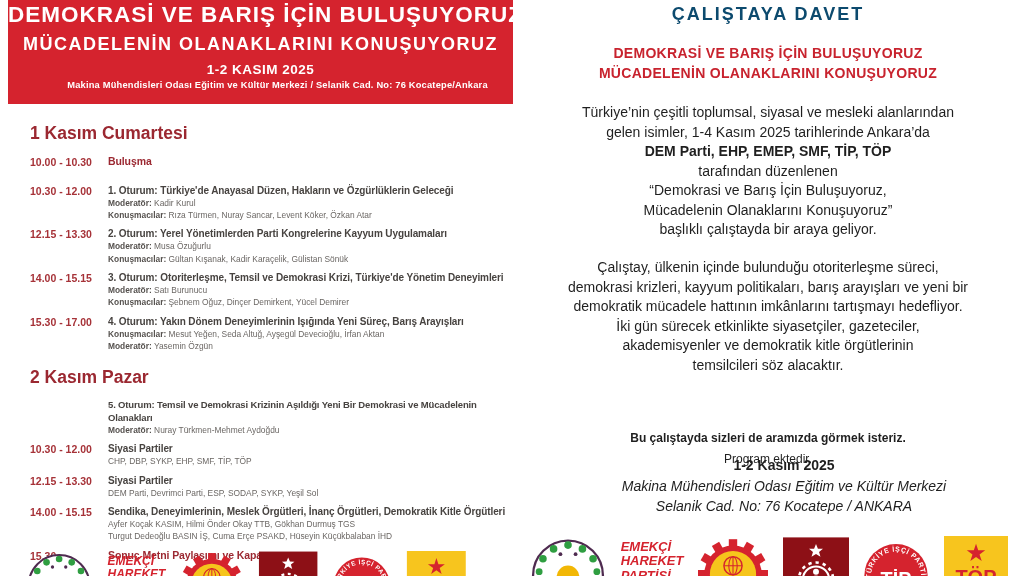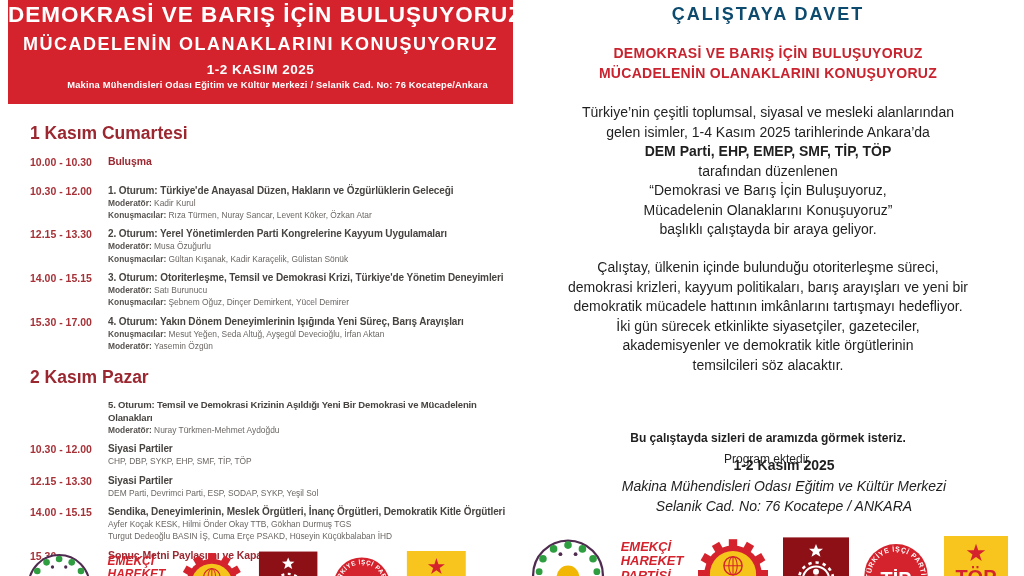--- a/index.html
+++ b/index.html
@@ -136,21 +136,21 @@
         <div class="sbody">
           <div class="stitle">Siyasi Partiler</div>
           <div class="meta">DEM Parti, Devrimci Parti, ESP, SODAP, SYKP, Yeşil Sol</div>
         </div>
       </div>
 
       <div class="srow">
         <div class="time">14.00 - 15.15</div>
         <div class="sbody">
           <div class="stitle">Sendika, Deneyimlerinin, Meslek Örgütleri, İnanç Örgütleri, Demokratik Kitle Örgütleri</div>
-          <div class="meta">Ayfer Koçak KESK, Hilmi Önder Okay TTB, Gökhan Durmuş TGS</div>
+          <div class="meta">Ayfer Koçak KASIM, Hilmi Önder Okay TTB, Gökhan Durmuş TGS</div>
           <div class="meta">Turgut Dedeoğlu BASIN İŞ,  Cuma Erçe PSAKD, Hüseyin Küçükbalaban İHD</div>
         </div>
       </div>
 
       <div class="srow">
         <div class="time">15.30</div>
         <div class="sbody">
             <div class="stitle red">Sonuç Metni Paylaşımı ve Kapanış</div>
           </div>
       </div>

